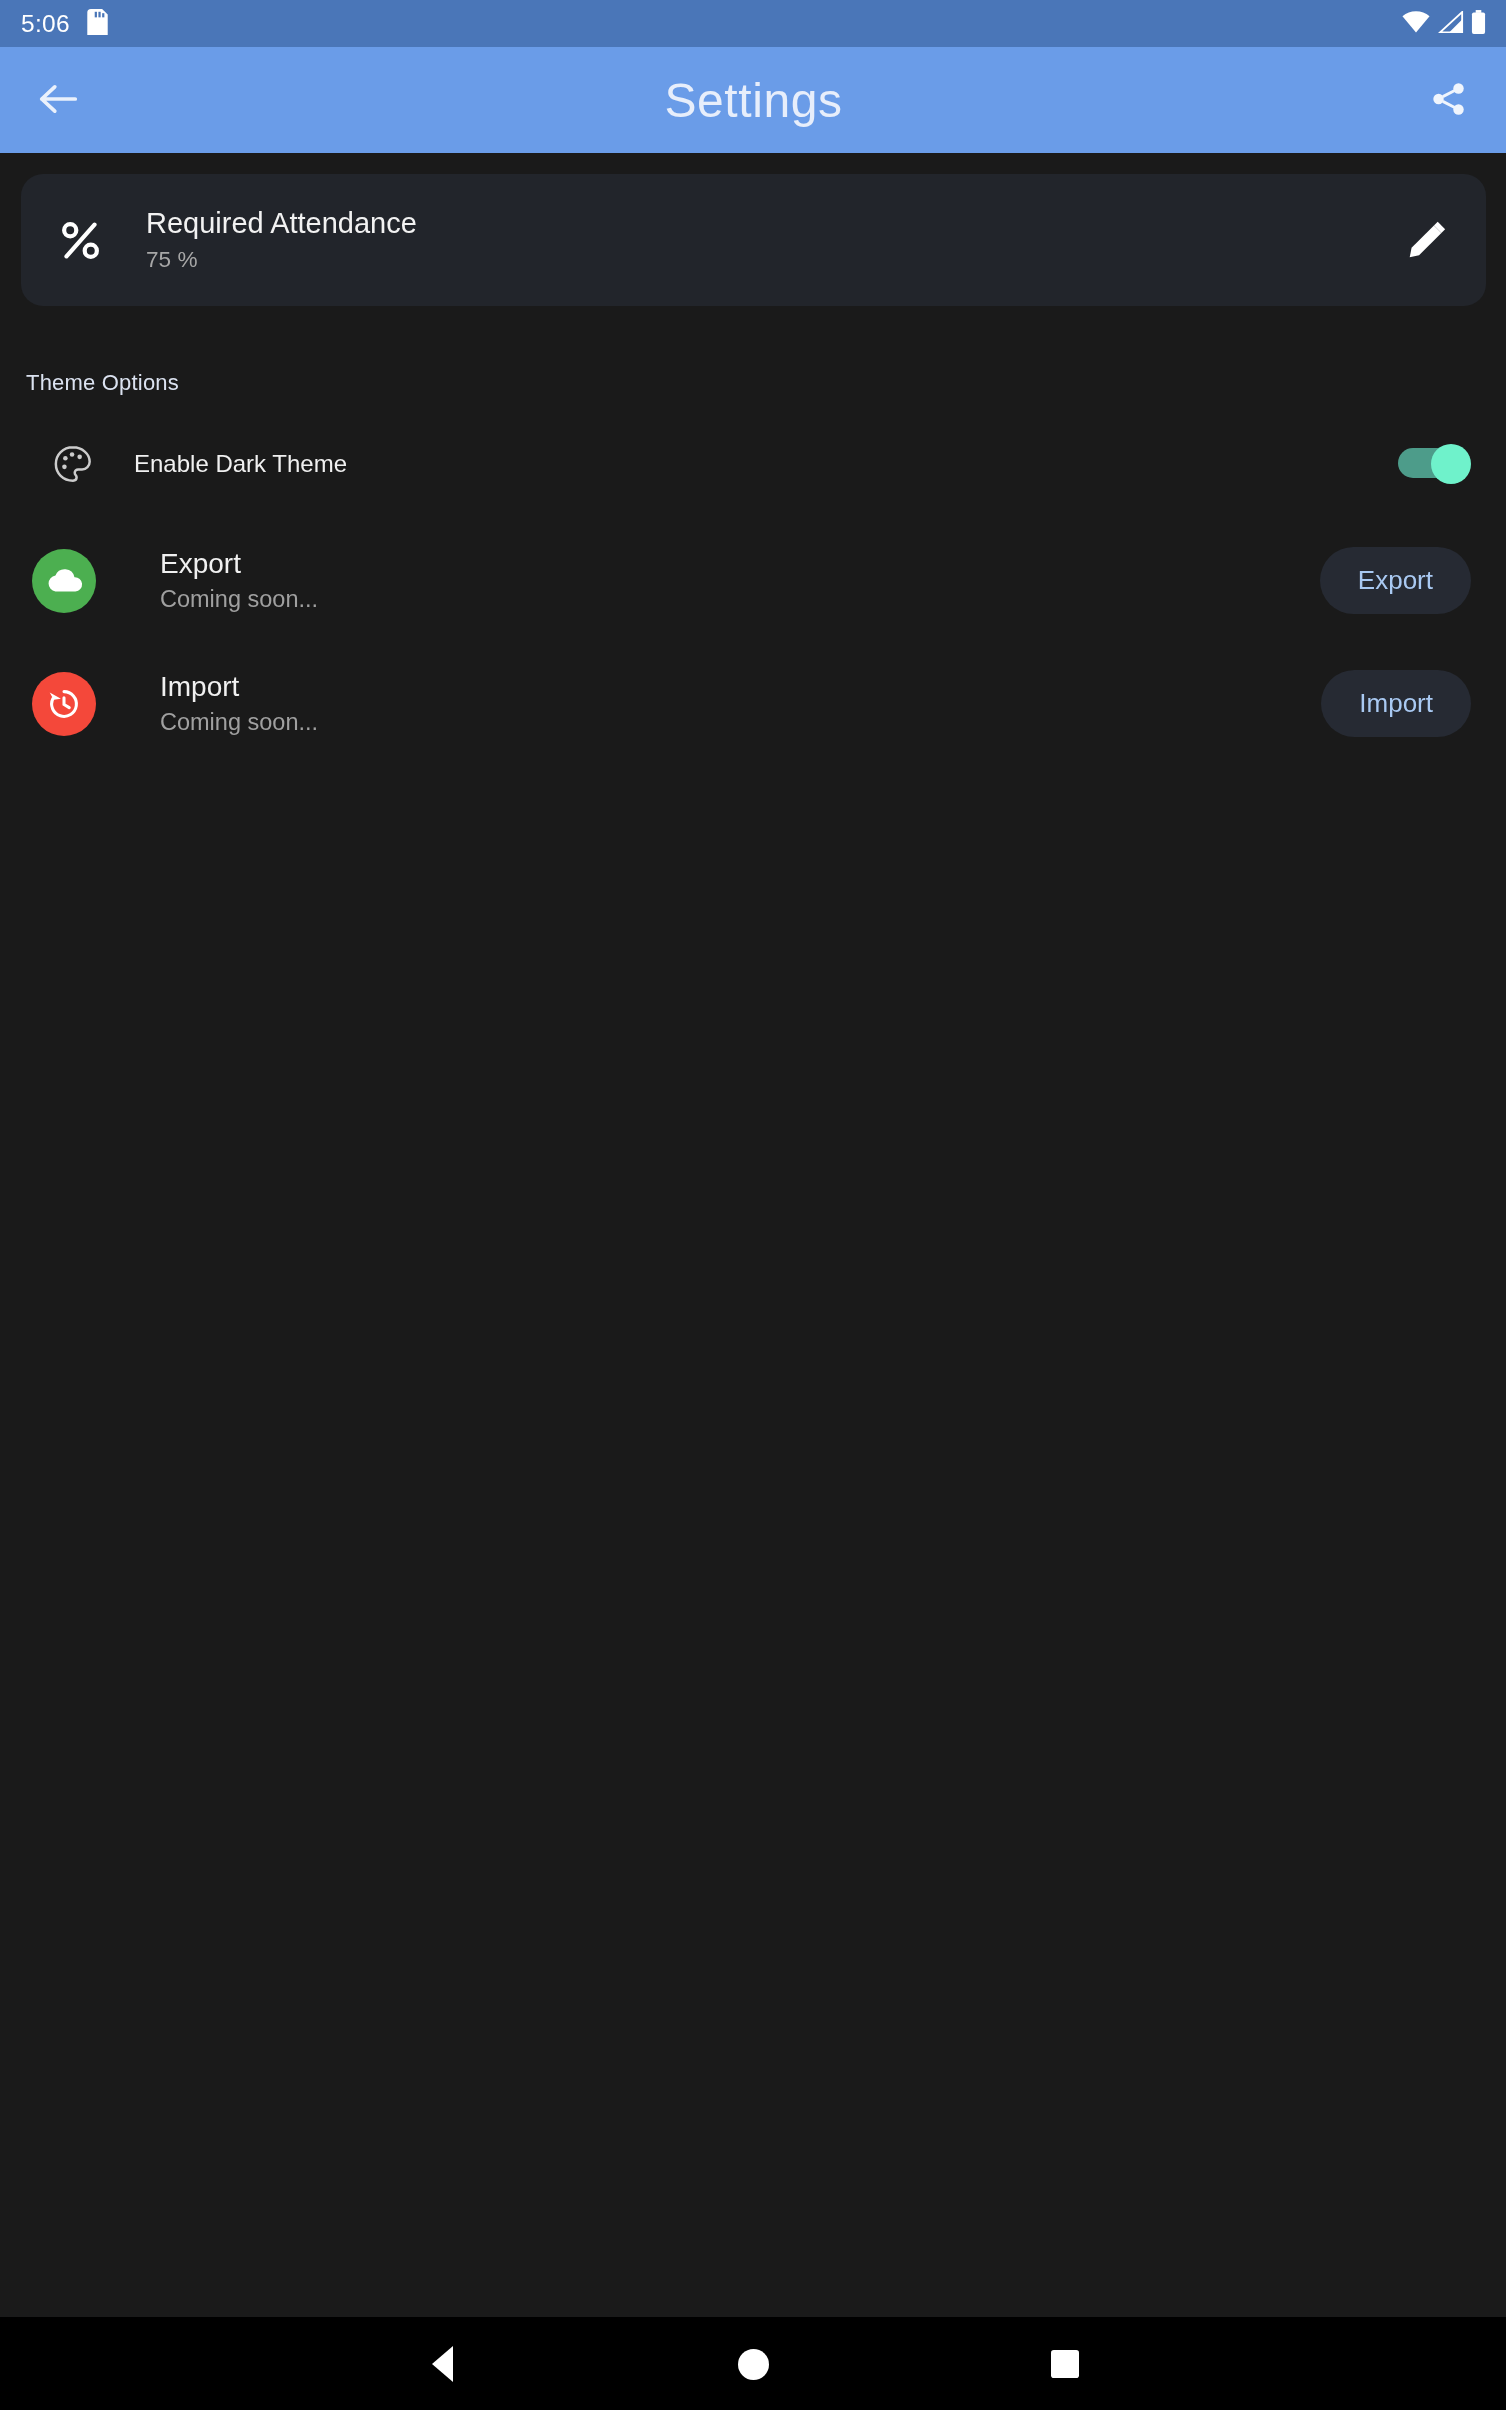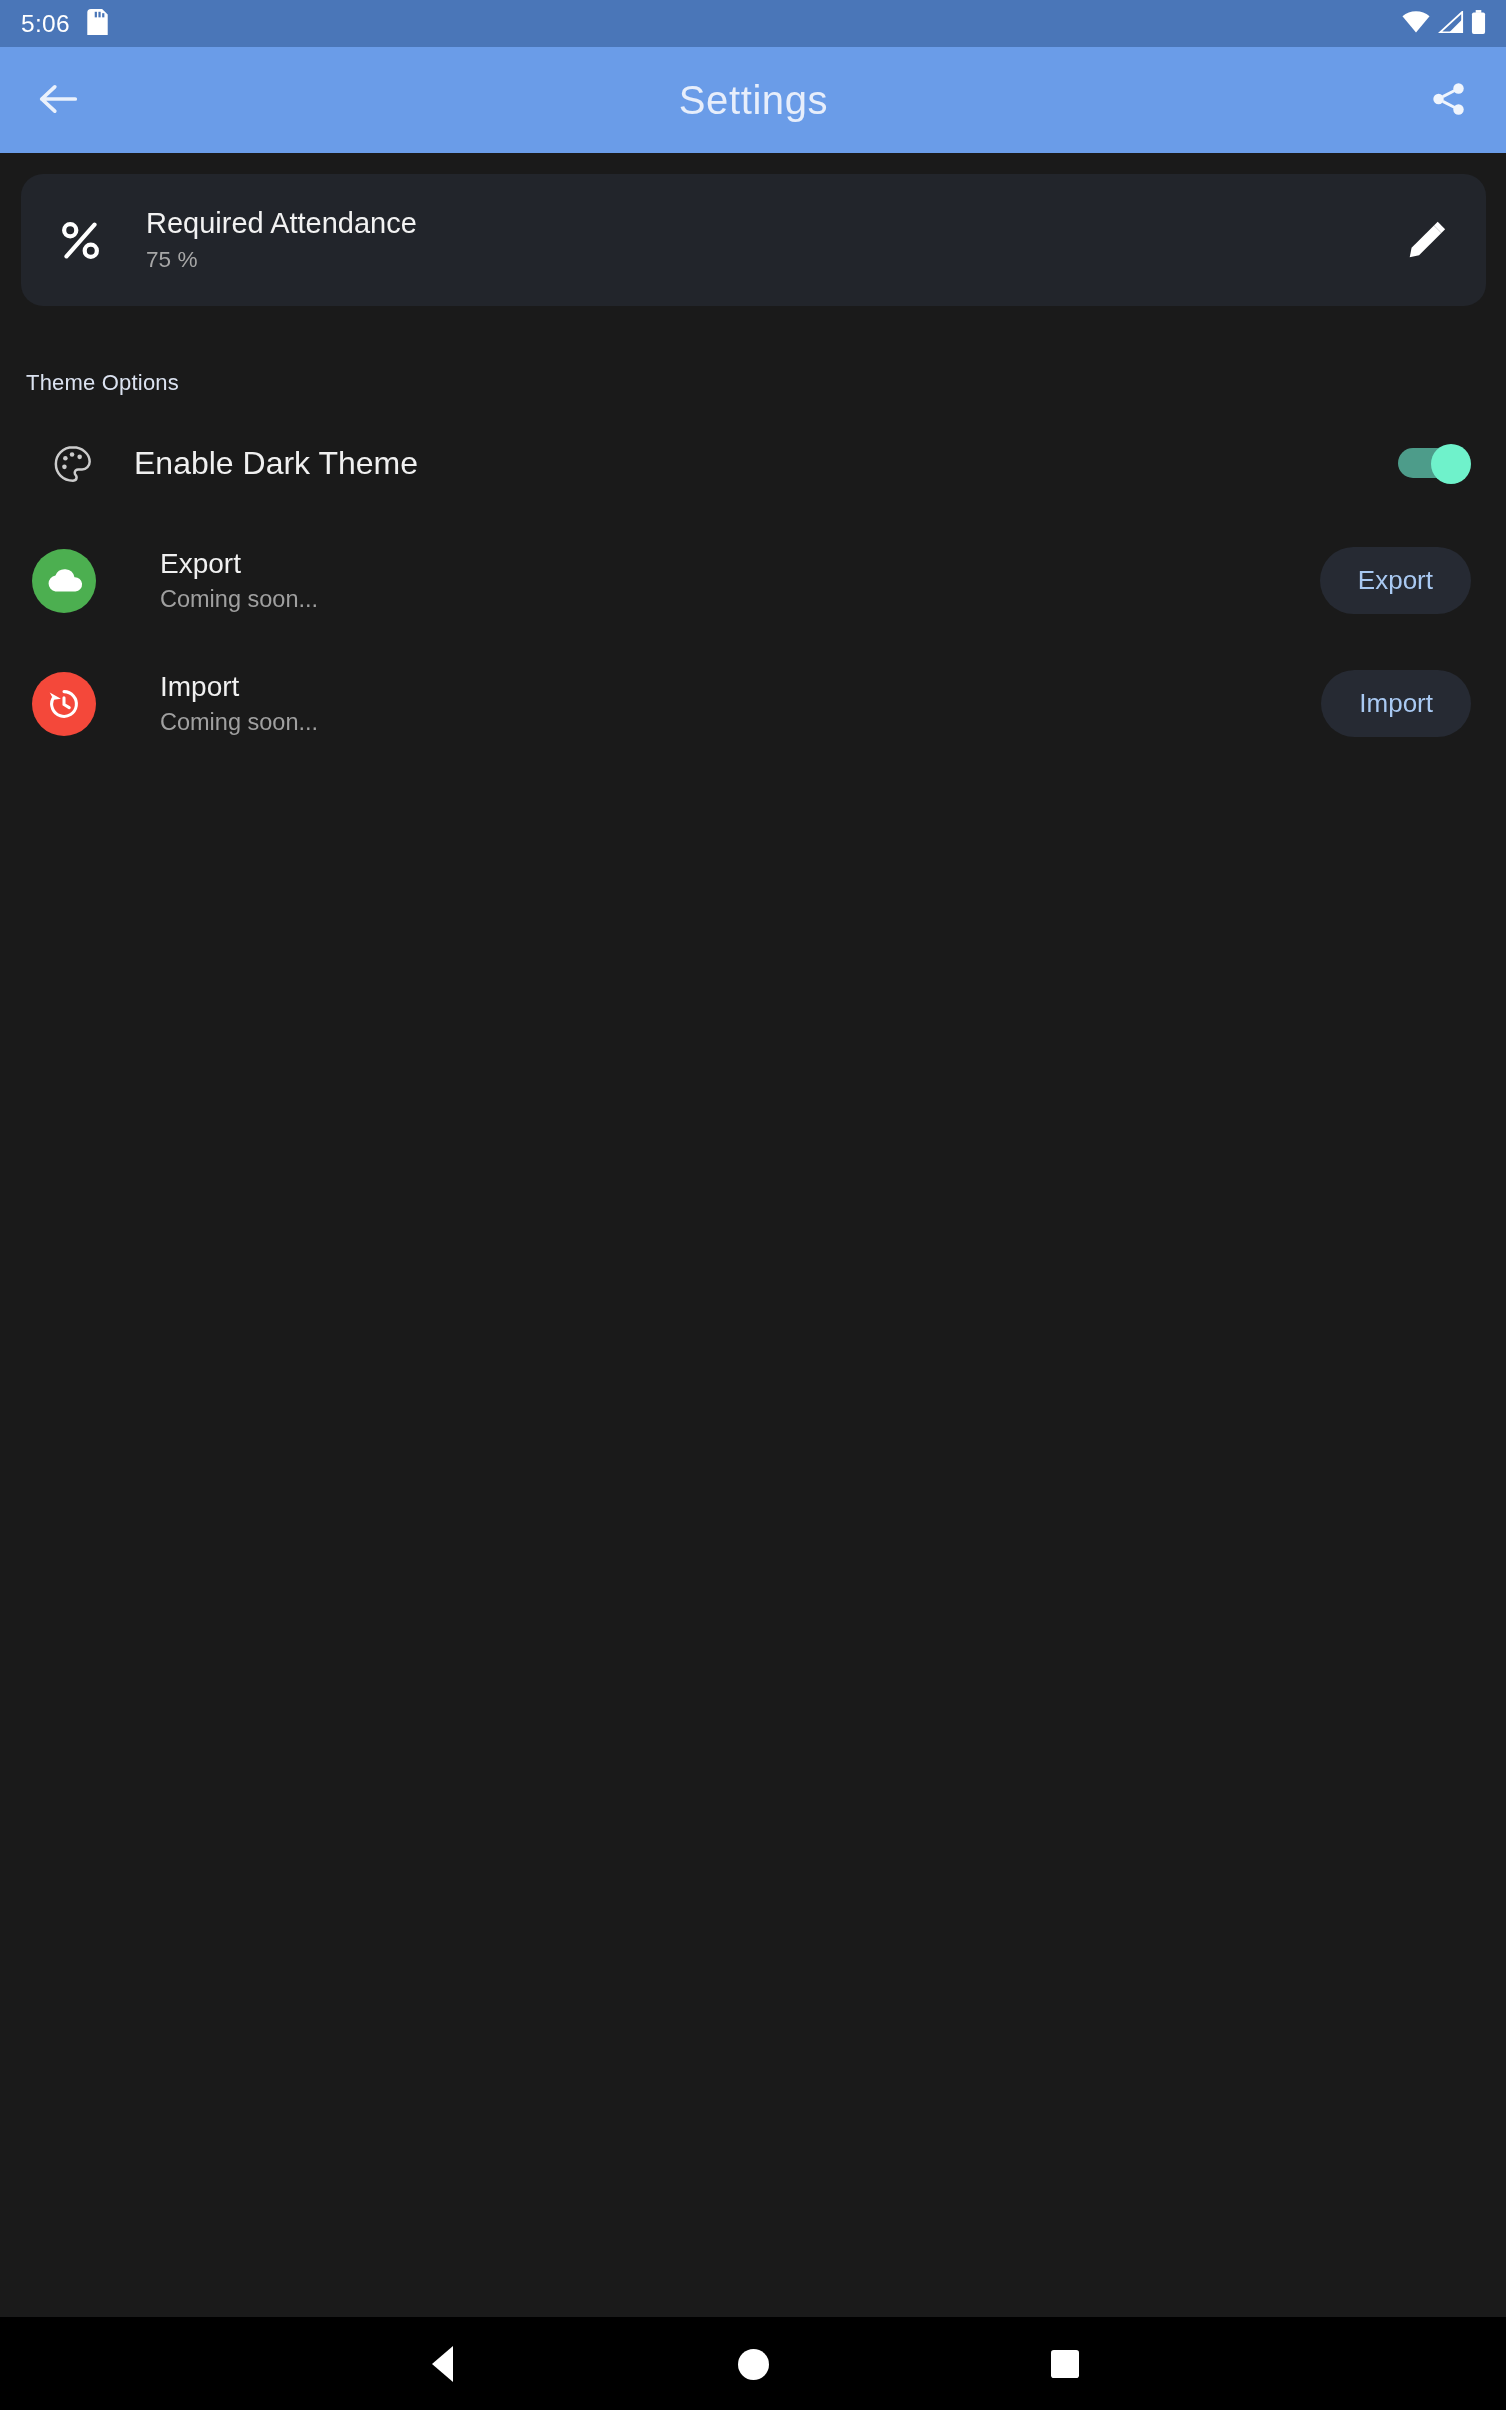--- a/index.html
+++ b/index.html
@@ -21,21 +21,21 @@
   .status-time { font-size:24.5px; letter-spacing:0.3px; }
   .status-right { display:flex; align-items:center; gap:7.5px; }
 
   
   .app-bar {
     height:106px; background:#6a9ce8; flex:none;
     display:flex; align-items:center; padding:0 30px; position:relative;
   }
   .app-bar-title {
     position:absolute; left:0; right:0; text-align:center;
-    font-size:40px; color:#e7eefb; font-weight:400; letter-spacing:0.6px;
+    font-size:48px; color:#e7eefb; font-weight:400; letter-spacing:0.6px;
     pointer-events:none;
   }
   .bar-icon-btn {
     width:56px; height:56px; display:flex; align-items:center; justify-content:center;
     position:relative; z-index:2; cursor:pointer;
   }
   .bar-spacer { flex:1; }
 
   
   .content { flex:1; background:#1a1a1a; padding:0; position:relative; }
@@ -56,21 +56,21 @@
     letter-spacing:0.2px;
   }
 
   .row {
     display:flex; align-items:center; padding:0 36px 0 49px; height:87px;
   }
   .row.theme-row { margin-top:30px; height:75px; }
   .row.backup-row { margin-top:36px; height:87px; padding-left:32px;gap:28px; }
 
   .row-icon-plain { width:47px; display:flex; align-items:center; justify-content:center; flex:none; }
-  .row-label { margin-left:38px; font-size:32px; color:#f0f0f0; flex:1; }
+  .row-label { margin-left:38px; font-size:24px; color:#f0f0f0; flex:1; }
 
   .circle-icon {
     width:64px; height:64px; border-radius:50%; flex:none;
     display:flex; align-items:center; justify-content:center;
   }
   .row-texts { margin-left:36px; flex:1; display:flex; flex-direction:column; gap:6.6px; }
   .row-title { font-size:28px; color:#f0f0f0; }
   .row-sub { font-size:23.5px; color:#a0a0a0; }
 
   .action-btn {

